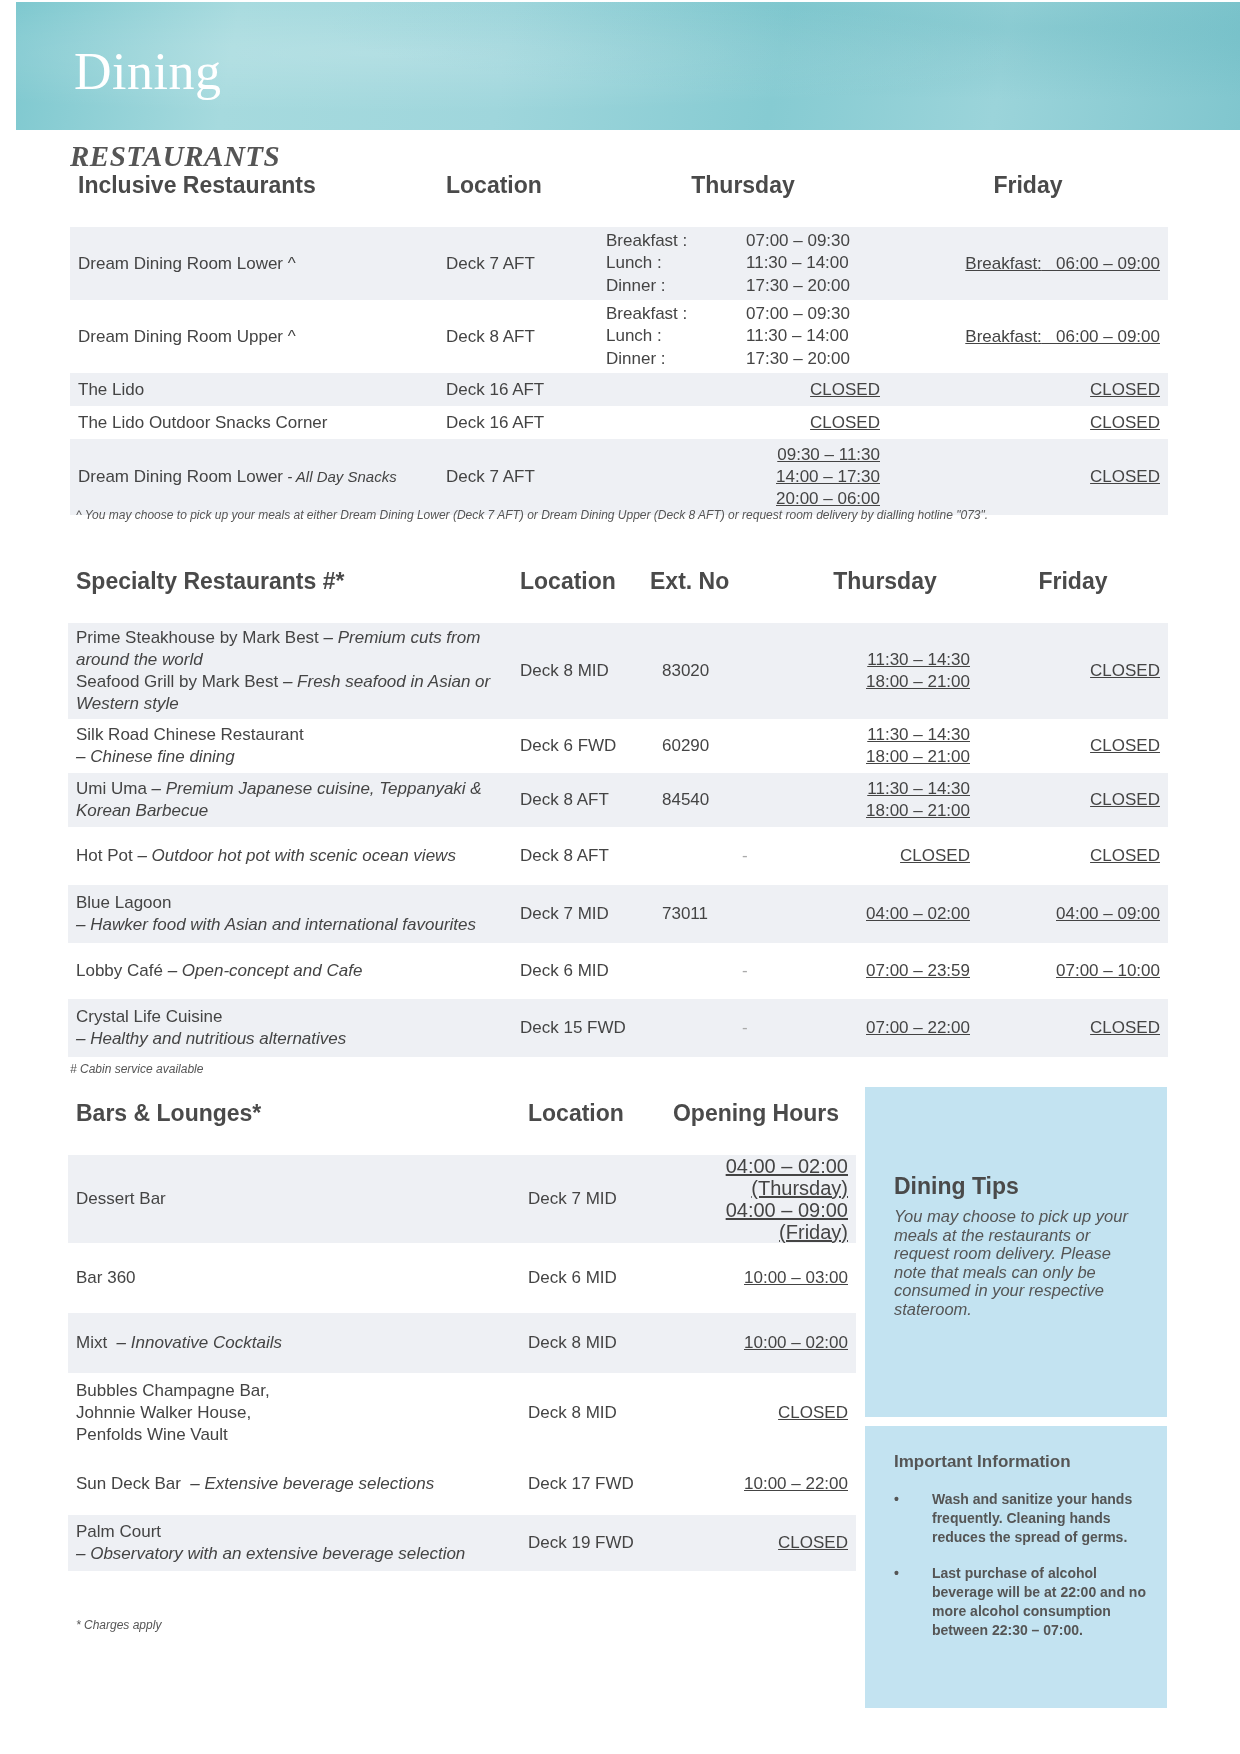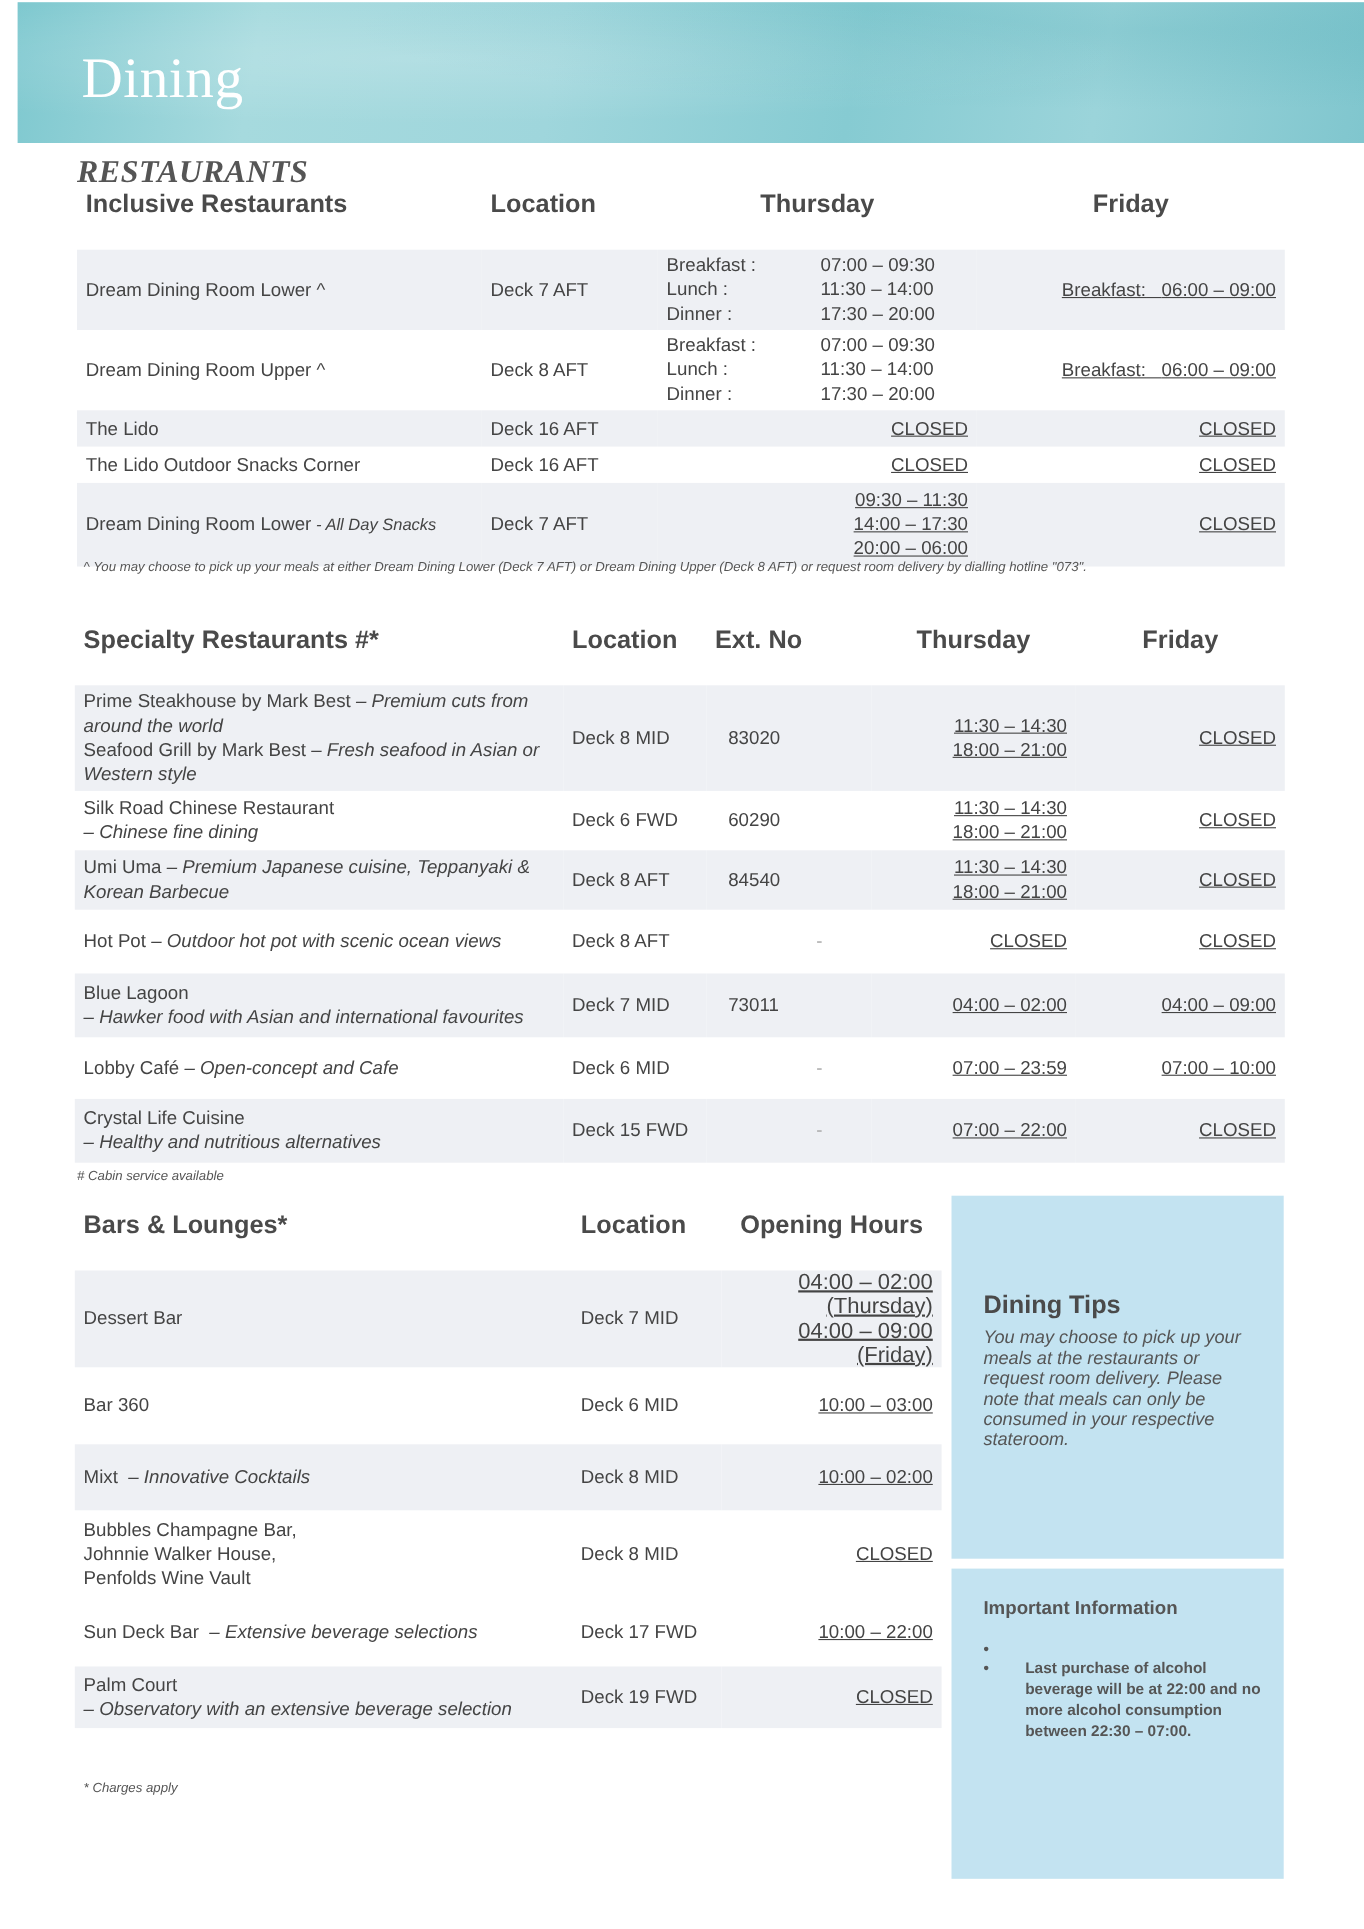--- a/index.html
+++ b/index.html
@@ -288,16 +288,16 @@
 <div class="note" style="left:76px; top:1618px;">* Charges apply</div>
 
 <div class="side-box" style="left:865px; top:1087px; width:302px; height:330px;">
   <div class="tips-title">Dining Tips</div>
   <div class="tips-body">You may choose to pick up your meals at the restaurants or request room delivery. Please note that meals can only be consumed in your respective stateroom.</div>
 </div>
 
 <div class="side-box" style="left:865px; top:1426px; width:302px; height:282px;">
   <div class="info-title">Important Information</div>
   <ul class="info-list">
-    <li><span class="bullet">•</span></li>
+    <li><span class="bullet">•</span><span>Wash and sanitize your hands frequently.  Cleaning hands reduces the spread of germs.</span></li>
     <li><span class="bullet">•</span><span>Last purchase of alcohol beverage will be at 22:00 and no more alcohol consumption between 22:30 – 07:00.</span></li>
   </ul>
 </div>
 
 </body></html>

